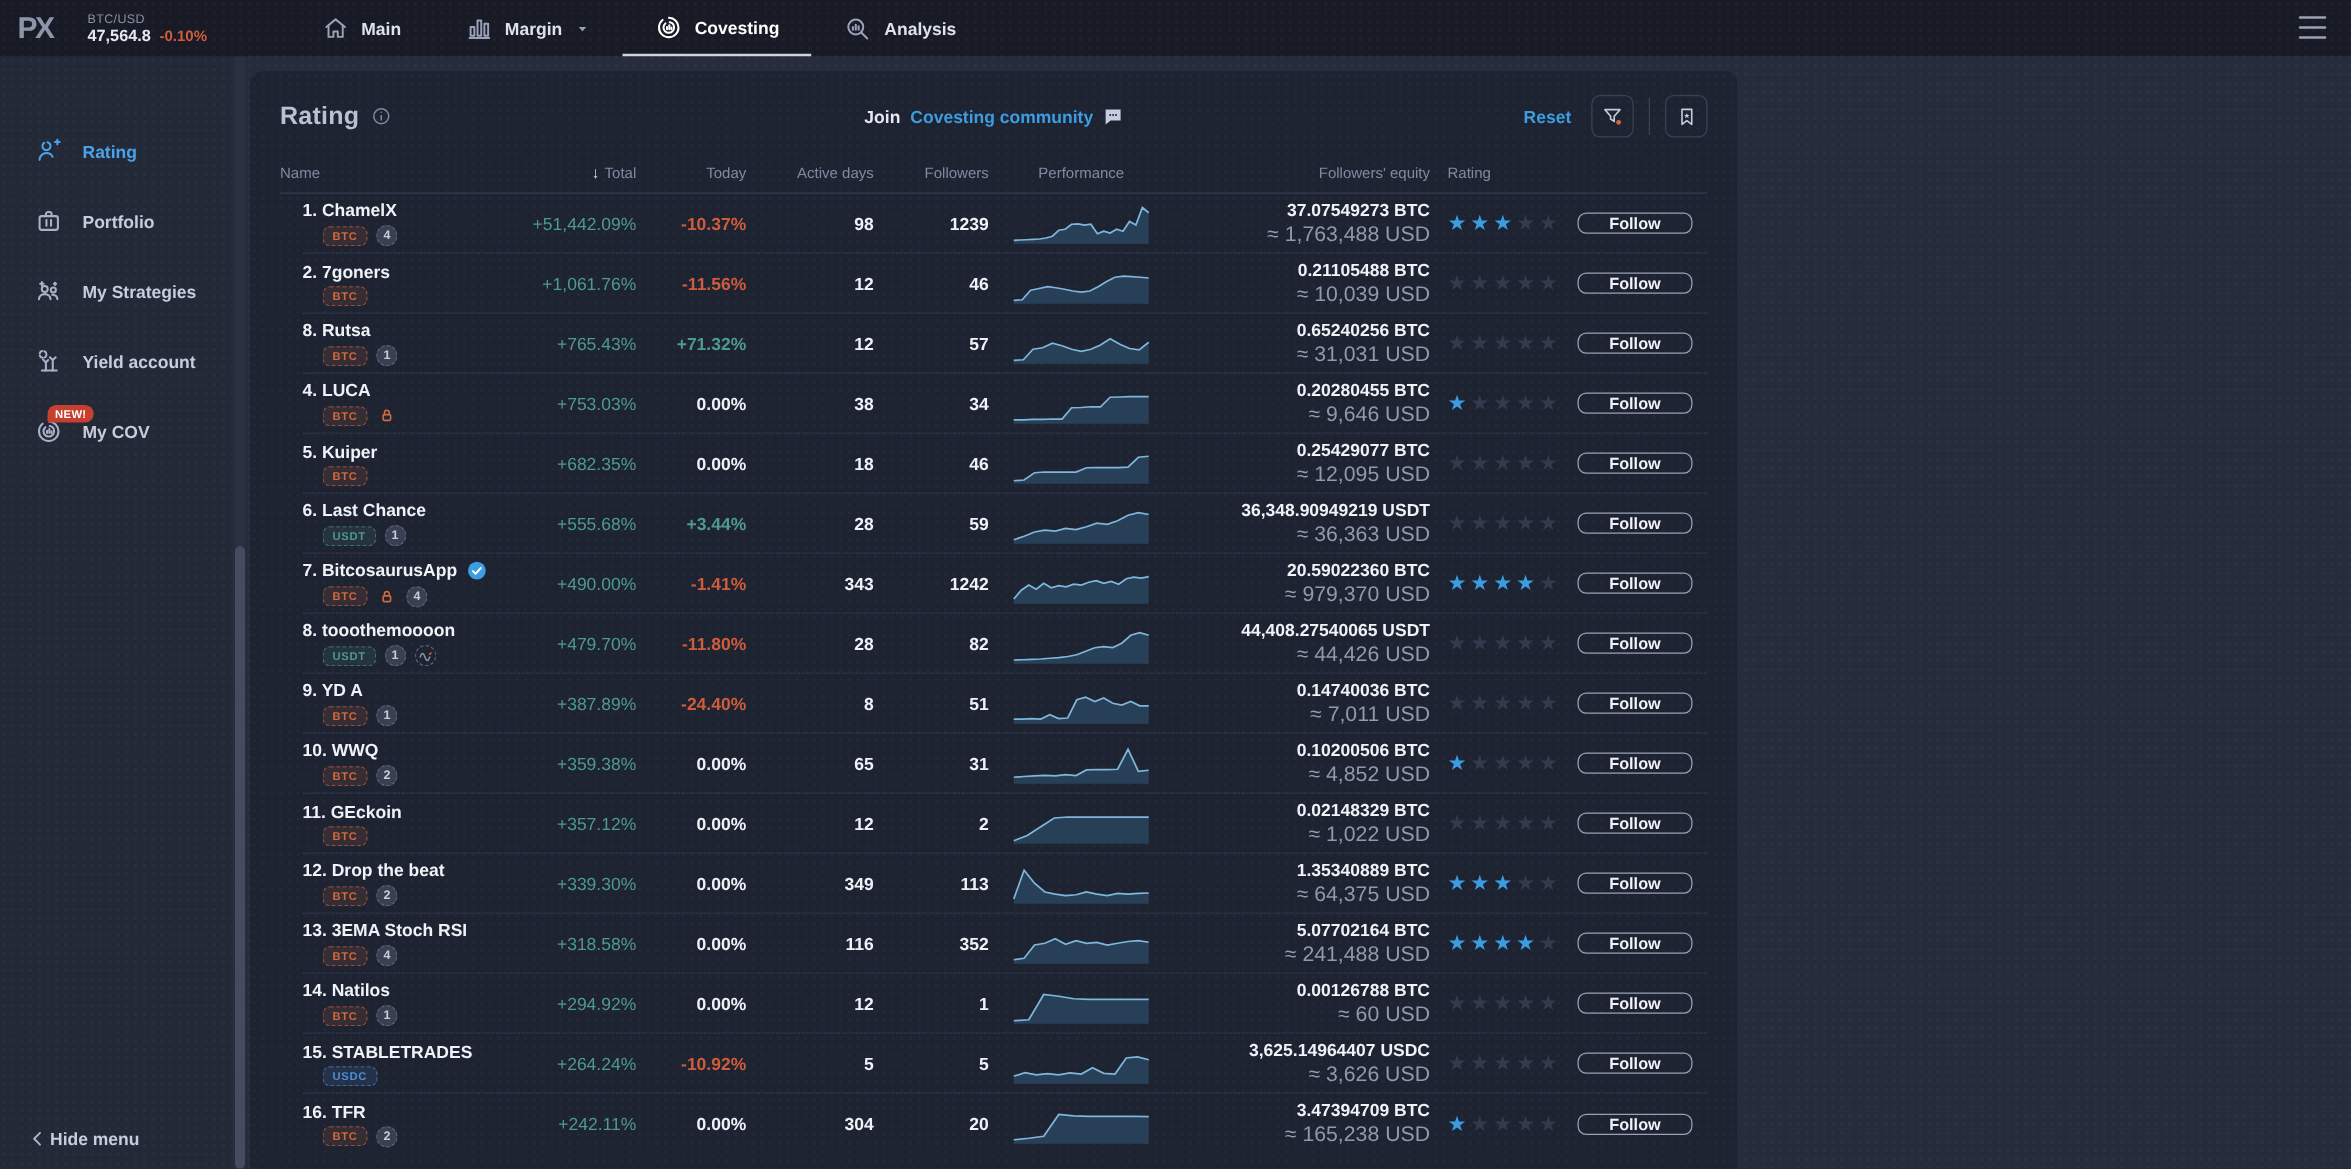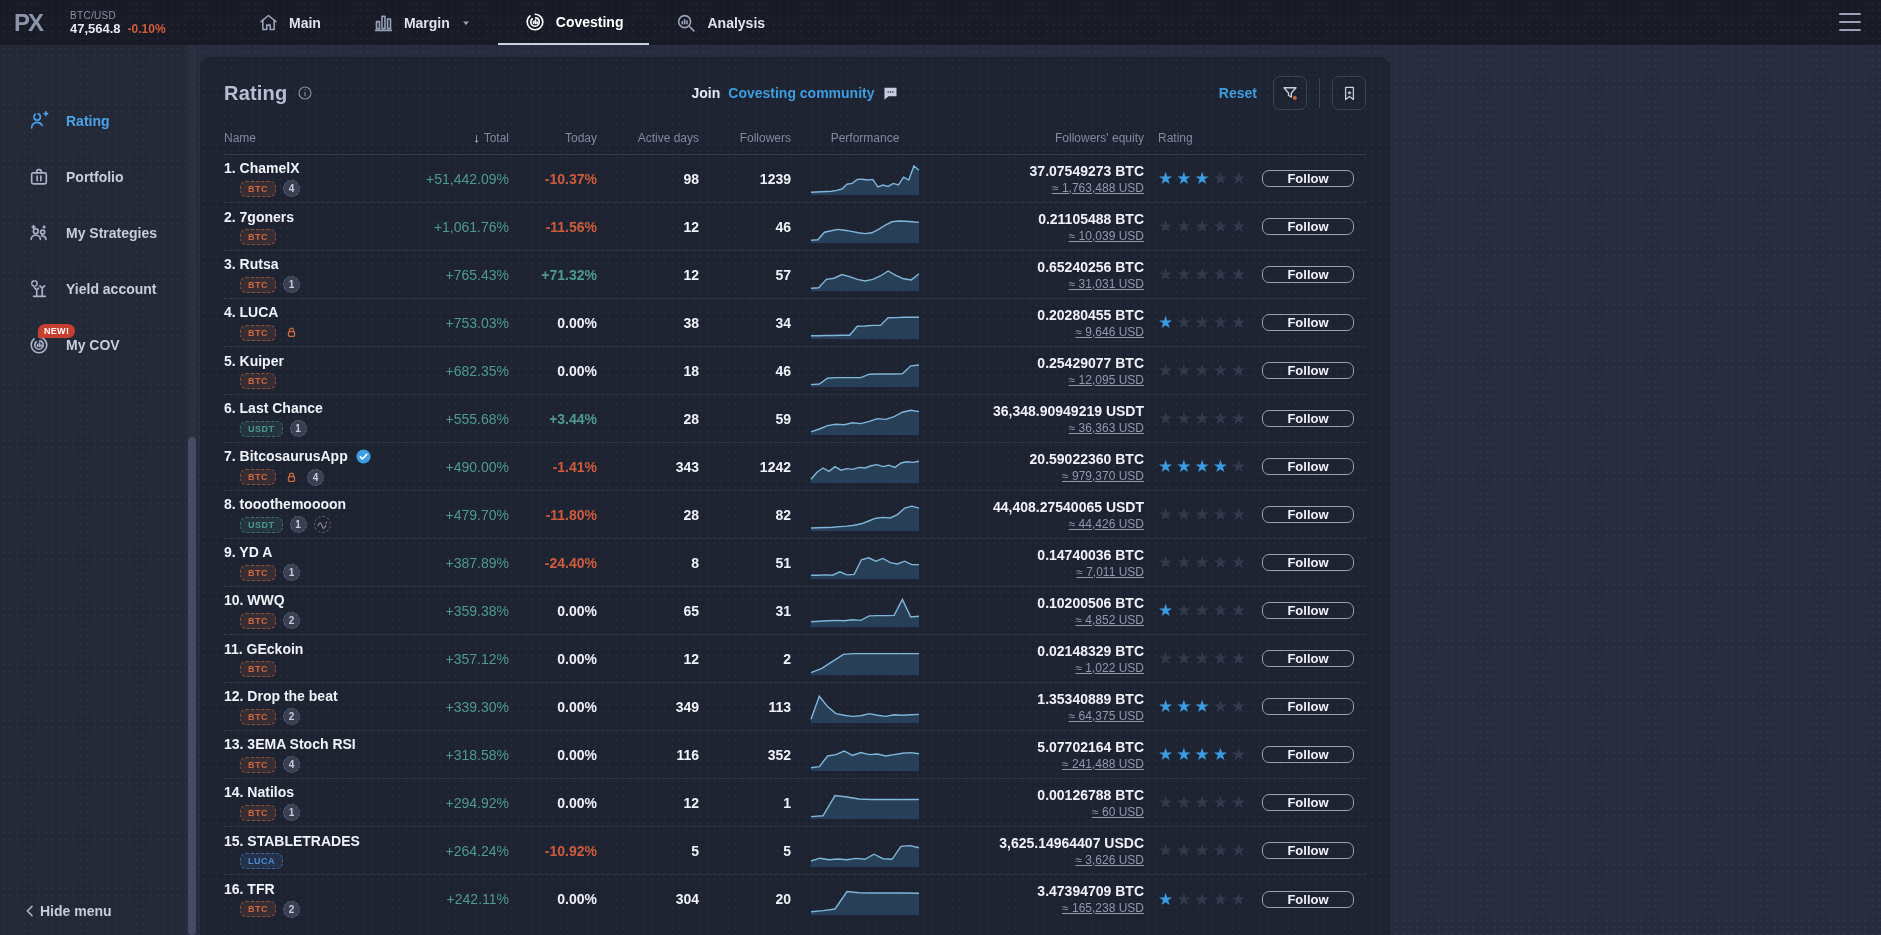--- a/index.html
+++ b/index.html
@@ -83,41 +83,41 @@
   
   .grid-row { display:grid; align-items:center;
     grid-template-columns:1fr 112px 88px 102px 92px 148px 205px 118px 104px; }
   .table-header { height:34px; border-bottom:1px solid #363c50; color:#818aa0; font-size:12px; }
   .table-header .th { white-space:nowrap; }
   .th-right { text-align:right; }
   .th-center { text-align:center; }
   .th-stars { padding-left:14px; }
   .sort-arrow { color:#d6dae6; font-size:13px; margin-right:4px; font-weight:bold; }
   .rows {}
-  .row { height:48px; border-bottom:1px dotted #3b4156; }
+  .row { height:48px; border-bottom:1px dotted #3b4156;margin-left:18px; }
   .row:last-child { border-bottom:none; }
   .cell-name { display:flex; flex-direction:column; gap:4px; }
   .name-line { display:flex; align-items:center; gap:7px; }
   .strategy-name { font-size:14px; font-weight:bold; color:#f0f2f8; cursor:pointer; white-space:nowrap; }
   .badges { display:flex; align-items:center; gap:7px; margin-left:16px; }
   .coin-badge { font-size:9px; font-weight:bold; letter-spacing:.5px; padding:2px 7px;
     border-radius:6px; border:1px dashed; }
   .count-badge { width:17px; height:17px; border-radius:50%; background:#3a4052; border:1px dashed #596079;
     color:#c7cddd; font-size:10px; font-weight:bold; display:flex; align-items:center; justify-content:center; }
   .mini-badge { width:17px; height:17px; border-radius:50%; display:flex; align-items:center; justify-content:center; }
   .num { font-size:14px; font-weight:bold; color:#f0f2f8; text-align:right; }
   .total { font-size:14px; color:#4e9a8e; text-align:right; }
   .today { font-size:14px; font-weight:bold; text-align:right; }
   .today.pos { color:#4e9a8e; }
   .today.neg { color:#cf5c3a; }
   .today.zero { color:#f0f2f8; }
   .perf { display:flex; justify-content:center; }
   .equity { display:flex; flex-direction:column; gap:2px; text-align:right; }
   .equity-main { font-size:14px; font-weight:bold; color:#f0f2f8; white-space:nowrap; }
-  .equity-usd { font-size:12px; color:#9298ad;text-decoration:underline; }
+  .equity-usd { font-size:17px; color:#9298ad; }
   .stars { display:flex; gap:3px; padding-left:14px; }
   .star { font-size:17px; color:#343a4d; line-height:1; }
   .star.filled { color:#3b9ce1; }
   .follow-btn { width:92px; height:17px; background:transparent; border:1px solid #98a2b3;
     border-radius:7px; color:#f0f2f8; font-size:13px; font-weight:bold; cursor:pointer;
     font-family:"Liberation Sans", sans-serif; }
 </style>
 </head>
 <body>
 
@@ -391,21 +391,21 @@
           <span class="star">★</span>
           <span class="star">★</span>
           <span class="star">★</span>
           <span class="star">★</span>
         </div>
         <button class="follow-btn">Follow</button>
       </div>
       <div class="grid-row row">
         <div class="cell-name">
           <div class="name-line">
-            <span class="strategy-name">3. Rutsa</span>
+            <span class="strategy-name">8. Rutsa</span>
           </div>
           <div class="badges">
             <span class="coin-badge" style="color:#cf6a3c;border-color:#cf6a3c99;background:#cf6a3c22">BTC</span>
             <span class="count-badge">1</span>
           </div>
         </div>
         <div class="total">+765.43%</div>
         <div class="today pos">+71.32%</div>
         <div class="num">12</div>
         <div class="num">57</div>
@@ -811,21 +811,21 @@
           <span class="star">★</span>
         </div>
         <button class="follow-btn">Follow</button>
       </div>
       <div class="grid-row row">
         <div class="cell-name">
           <div class="name-line">
             <span class="strategy-name">15. STABLETRADES</span>
           </div>
           <div class="badges">
-            <span class="coin-badge" style="color:#4a90d9;border-color:#4a90d999;background:#4a90d922">LUCA</span>
+            <span class="coin-badge" style="color:#4a90d9;border-color:#4a90d999;background:#4a90d922">USDC</span>
           </div>
         </div>
         <div class="total">+264.24%</div>
         <div class="today neg">-10.92%</div>
         <div class="num">5</div>
         <div class="num">5</div>
         <div class="perf">
           <svg width="110" height="34">
             <polygon points="1.0,27.0 10.0,24.2 19.0,25.8 28.0,25.0 37.0,25.8 46.0,24.4 55.0,25.3 64.0,20.2 73.0,24.7 82.0,25.3 91.0,12.4 100.0,11.6 109.0,13.8 109,33 1,33" fill="#2a455e" opacity="0.85"></polygon>
                    <polyline points="1.0,27.0 10.0,24.2 19.0,25.8 28.0,25.0 37.0,25.8 46.0,24.4 55.0,25.3 64.0,20.2 73.0,24.7 82.0,25.3 91.0,12.4 100.0,11.6 109.0,13.8" fill="none" stroke="#7fb6da" stroke-width="1.4"></polyline>

